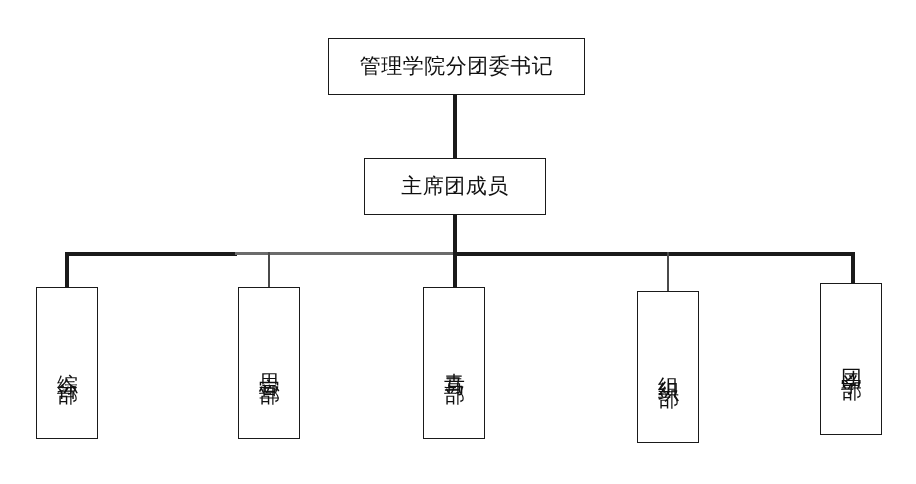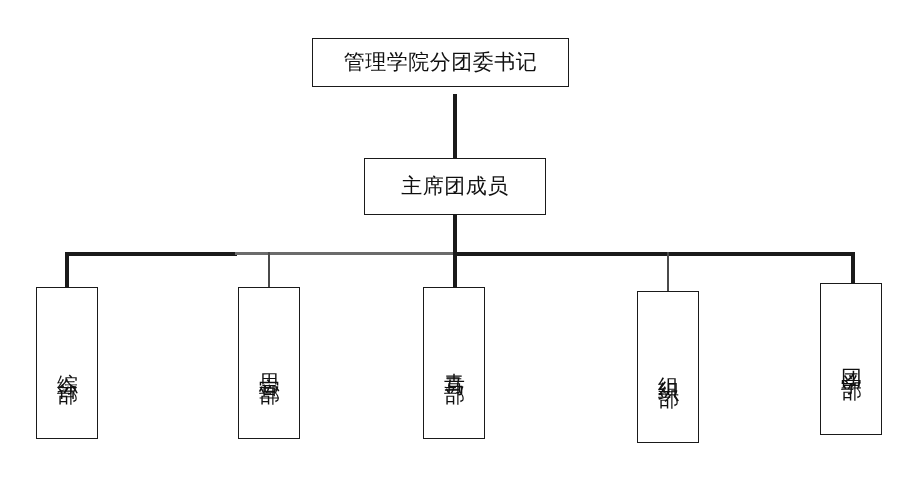--- a/index.html
+++ b/index.html
@@ -53,21 +53,21 @@
   .conn-v.thick { width: 4px; }
   .conn-v.thin  { width: 2px; background: #4a4a4a; }
   .conn-h.bus-thick { height: 3.5px; }
   .conn-h.bus-thin  { height: 2.5px; background: #6b6b6b; }
 </style>
 </head>
 <body>
 
 <div id="chart-root">
 
-  <div class="node-box" style="left:312px; top:38px; width:257px; height:49px;">
+  <div class="node-box" style="left:328px; top:38px; width:257px; height:57px;">
     <span class="node-label">管理学院分团委书记</span>
   </div>
 
   <div class="conn-v thick" style="left:453px; top:94px; height:65px;"></div>
 
   <div class="node-box" style="left:364px; top:158px; width:182px; height:57px;">
     <span class="node-label">主席团成员</span>
   </div>
 
   <div class="conn-v thick" style="left:453px; top:214px; height:41px;"></div>

